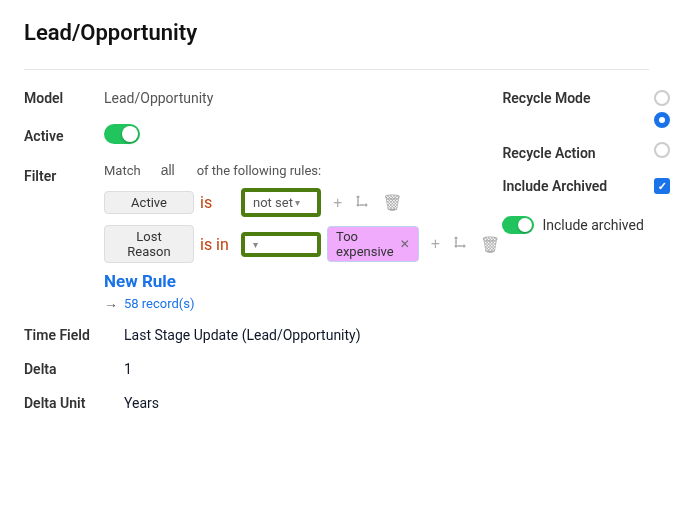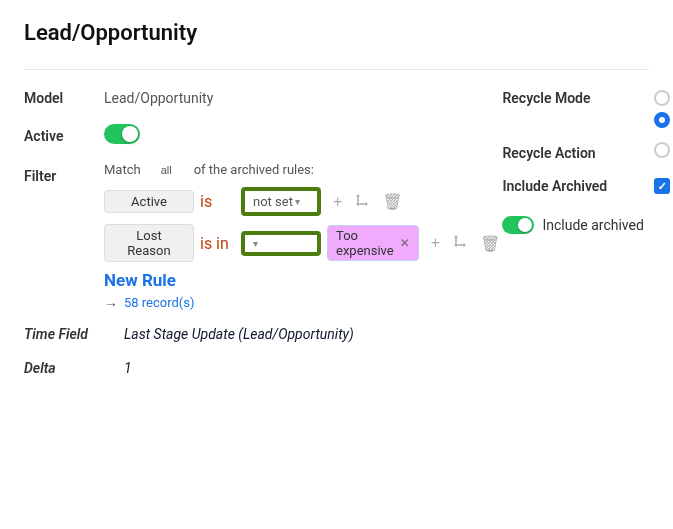--- a/index.html
+++ b/index.html
@@ -139,21 +139,21 @@
       align-items: center;
       gap: 20px;
       margin-bottom: 10px;
       font-size: 13px;
       color: #555;
     }
     .match-all-btn {
       background: none;
       border: none;
       color: #555;
-      font-size: 11px;
+      font-size: 14px;
       cursor: pointer;
       display: flex;
       align-items: center;
       gap: 2px;
     }
     .filter-row {
       display: flex;
       align-items: center;
       gap: 6px;
       margin-bottom: 8px;
@@ -241,21 +241,20 @@
     }
     .records-link {
       color: #1a73e8;
       cursor: pointer;
     }
     
     .bottom-field {
       display: flex;
       align-items: center;
       margin-bottom: 18px;
-      font-style: italic;
     }
     .bottom-label {
       font-weight: 600;
       min-width: 100px;
       color: #333;
     }
     .bottom-value {
       color: #0f172a;
     }
     
@@ -307,21 +306,21 @@
 
     <div class="filter-section">
       <span class="filter-label">Filter</span>
       <div class="filter-content">
         <div class="filter-match-row">
           <span>Match</span>
           <button class="match-all-btn">
             <span>all</span>
             <span class="chevron-down-icon"></span>
           </button>
-          <span>of the archived rules:</span>
+          <span>of the following rules:</span>
         </div>
 
         
         <div class="filter-row">
           <span class="filter-tag">Active</span>
           <span class="filter-op">is</span>
           <div class="filter-select">
             <span>not set</span>
             <span class="filter-select-arrow chevron-down-icon">▾</span>
           </div>
@@ -378,20 +377,24 @@
     <div class="bottom-field">
       <span class="bottom-label">Time Field</span>
       <span class="bottom-value">Last Stage Update (Lead/Opportunity)</span>
     </div>
 
     <div class="bottom-field">
       <span class="bottom-label">Delta</span>
       <span class="bottom-value">1</span>
     </div>
 
+    <div class="bottom-field">
+      <span class="bottom-label">Delta Unit</span>
+      <span class="bottom-value">Years</span>
+    </div>
   </div>
 
   <div class="right-col">
 
     <div class="right-row" style="align-items: flex-start; margin-bottom: 6px;">
       <span class="right-section-label">Recycle Mode</span>
       <div>
         <div class="radio-row">
           <div class="radio-circle"></div>
 

